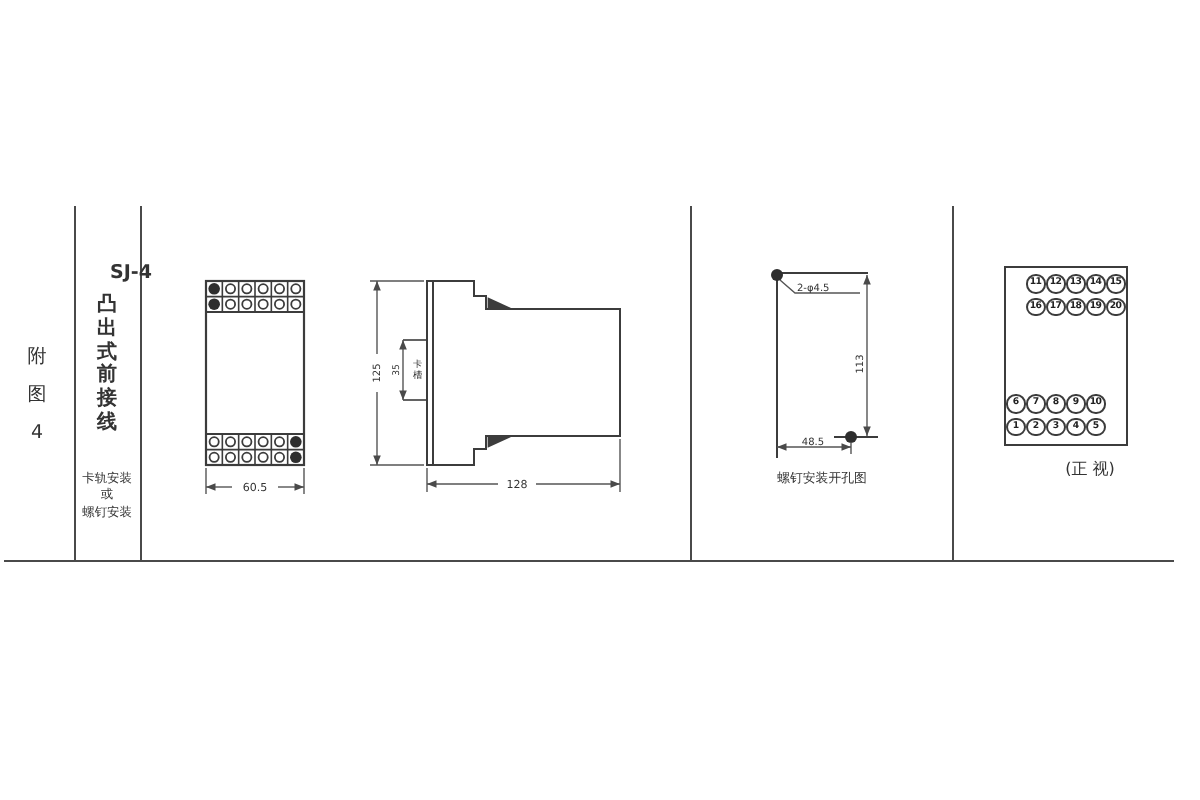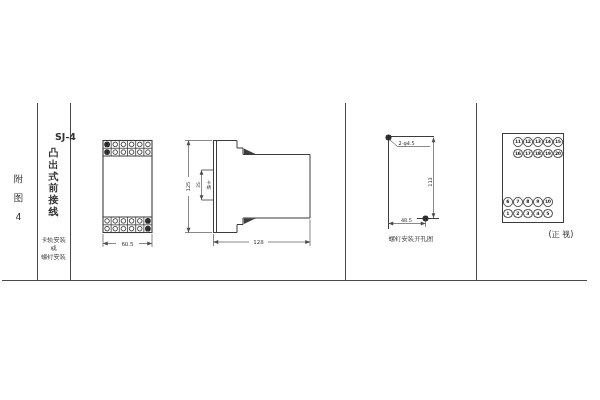--- a/index.html
+++ b/index.html
@@ -206,15 +206,15 @@
     <span class="tc" style="left:10px;top:63px">7</span>
     <span class="tc" style="left:20px;top:63px">8</span>
     <span class="tc" style="left:30px;top:63px">9</span>
     <span class="tc" style="left:40px;top:63px">10</span>
     <span class="tc" style="left:0px;top:74.5px">1</span>
     <span class="tc" style="left:10px;top:74.5px">2</span>
     <span class="tc" style="left:20px;top:74.5px">3</span>
     <span class="tc" style="left:30px;top:74.5px">4</span>
     <span class="tc" style="left:40px;top:74.5px">5</span>
   </div>
-  <div class="caption" style="left:530px;top:229px;width:62px;font-size:8px;">(正 视)</div>
+  <div class="caption" style="left:514px;top:229px;width:62px;font-size:8px;">(正 视)</div>
 
 </div>
 
 </body></html>

